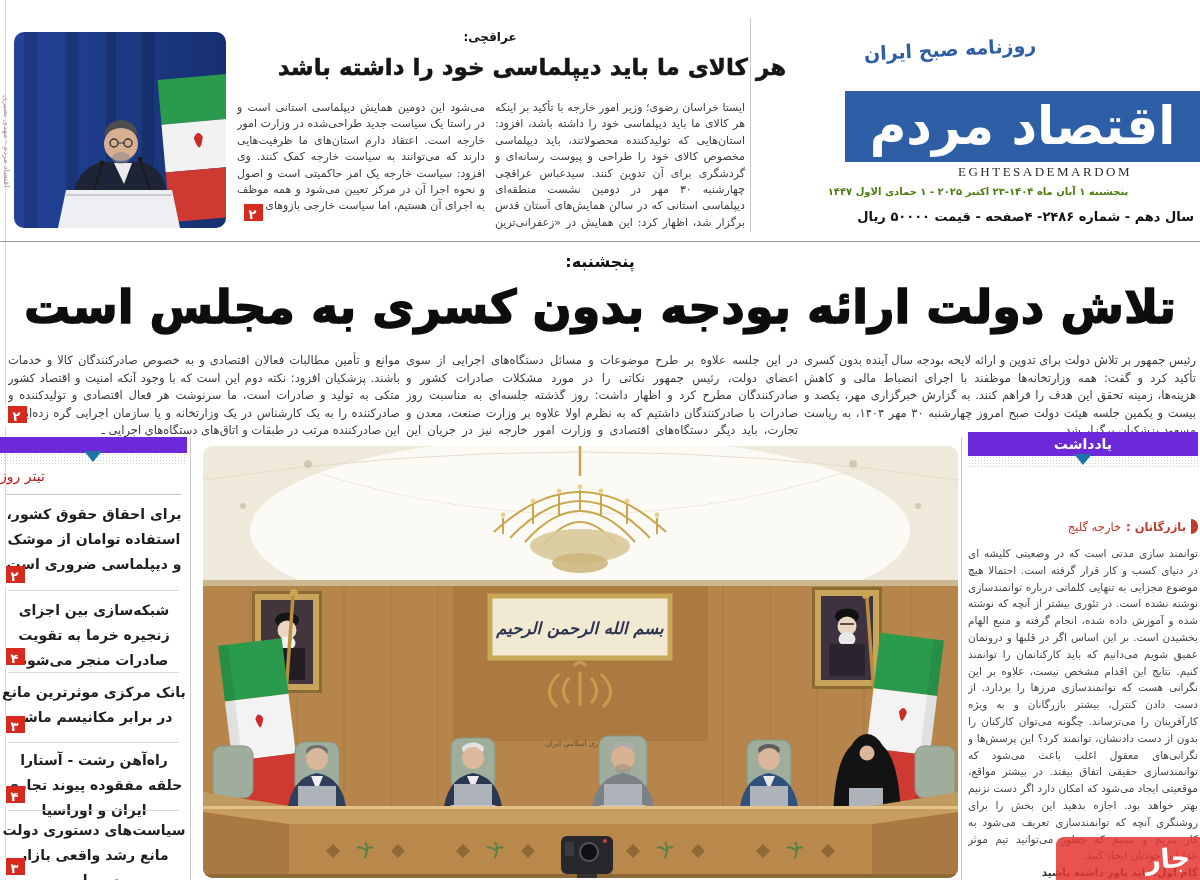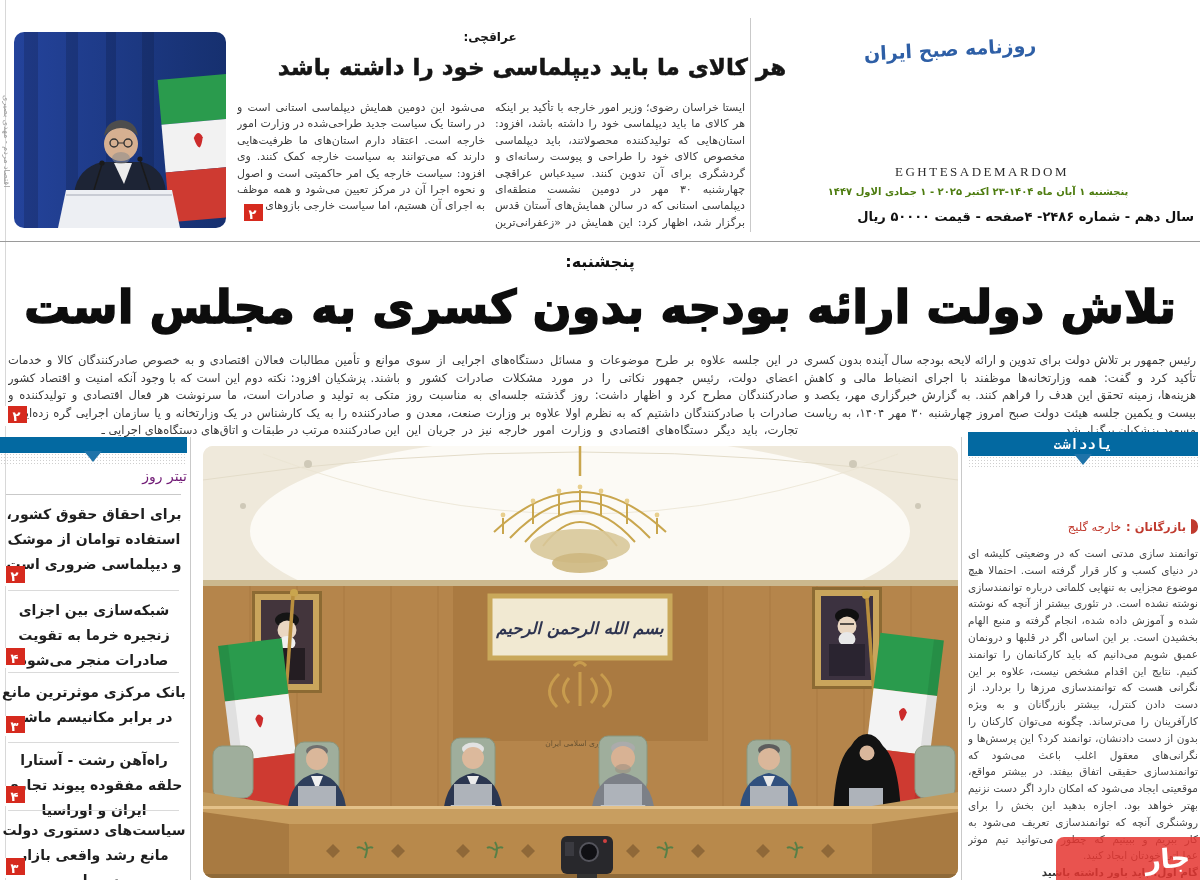--- a/index.html
+++ b/index.html
@@ -24,21 +24,21 @@
   }
 
   
   .masthead-divider { left:750px; top:18px; height:214px; }
   .tagline { left:845px; top:38px; width:210px; text-align:center; color:#2e5fa6;
              font-size:19px; font-weight:bold; transform:rotate(-3deg); }
   .logo-band { left:845px; top:91px; width:355px; height:71px; background:#2e5fa6;
                display:flex; align-items:center; justify-content:center; }
   .logo-band span { color:#ffffff; font-size:50px; font-weight:bold; line-height:71px;
                     transform:scaleY(1.06); white-space:nowrap; }
-  .logo-latin { left:895px; top:164px; width:300px; text-align:left; direction:ltr;
+  .logo-latin { left:895px; top:164px; width:300px; text-align:center; direction:ltr;
                 font-family:"Liberation Serif", serif; font-size:13px; letter-spacing:2.5px; color:#2b2b2b; }
   .date-line  { left:762px; top:186px; width:432px; text-align:center; font-size:10px; font-weight:bold; color:#4d7c0f; }
   .issue-line { left:762px; top:209px; width:432px; text-align:right; font-size:13px; font-weight:bold; color:#111; }
 
   
   .araghchi-photo { left:14px; top:32px; width:212px; height:196px; border-radius:10px; overflow:hidden; }
   .photo-credit { left:2px; top:95px; writing-mode:vertical-rl; font-size:8px; color:#9a9a9a; letter-spacing:1px; }
   .top-kicker   { left:240px; top:30px; width:500px; text-align:center; font-size:12px; font-weight:bold; color:#151515; }
   .top-headline { left:233px; top:54px; width:512px; text-align:center; font-size:23px; font-weight:bold;
                   color:#151515;margin-left:43px; -webkit-text-stroke:0.5px #151515; }
@@ -51,33 +51,33 @@
   .lead-kicker   { left:0; top:252px; width:1200px; text-align:center; font-size:16px; font-weight:bold; color:#111; }
   .lead-headline { left:0; top:268px; width:1200px; text-align:center; font-size:46px; font-weight:bold;
                    color:#0d0d0d; -webkit-text-stroke:1.4px #0d0d0d; line-height:78px; }
   .lead-col { top:352px; height:88px; overflow:hidden; font-size:11.5px; line-height:17.5px;
               text-align:justify; color:#3a3a3a; }
   .lead-col.c-right { left:804px; width:392px; }
   .lead-col.c-mid   { left:406px; width:392px; }
   .lead-col.c-left  { left:8px;   width:392px; }
 
   
-  .band { position:absolute; background:#0369a1;font-family:Liberation Mono, monospace; }
+  .band { position:absolute; background:#6d28d9; }
   .dots { position:absolute; background-image:radial-gradient(#cfcfcf 0.8px, transparent 0.9px);
           background-size:3px 3px; }
   .chev { position:absolute; width:18px; height:11px; background:#1e73a9;
           clip-path:polygon(0 0, 50% 100%, 100% 0); }
   .note-band { left:968px; top:432px; width:230px; height:24px; display:flex; align-items:center; justify-content:center; }
   .note-band span { color:#fff; font-size:14px; font-weight:bold; }
   .note-dots { left:968px; top:456px; width:230px; height:13px; }
   .note-chev { left:1074px; top:454px; }
   .titr-band { left:0; top:437px; width:187px; height:16px; }
   .titr-dots { left:0; top:453px; width:187px; height:13px; }
   .titr-chev { left:84px;  top:451px; }
-  .titr-title { left:0; top:468px; width:187px; text-align:right; font-size:14px; color:#701a75; }
+  .titr-title { left:0; top:468px; width:187px; text-align:left; font-size:14px; color:#b91c1c; }
   .titr-rule  { left:6px; top:494px; width:175px; height:1px; background:#c9c9c9; position:absolute; }
 
   
   .note-headline { left:968px; top:483px; width:230px; text-align:center; font-size:19px; font-weight:bold;
                    color:#101010; -webkit-text-stroke:0.4px #101010; }
   .note-byline { left:968px; top:519px; width:230px; font-size:11.5px; color:#c03a2e; display:flex;
                  align-items:center; gap:5px; }
   .note-byline .mark { width:7px; height:15px; background:#c03a2e; border-radius:0 8px 8px 0; flex:0 0 auto; }
   .note-byline b { font-weight:bold; }
   .note-body { left:968px; top:545px; width:230px; height:333px; overflow:hidden;
@@ -108,20 +108,23 @@
 <body>
 
 <div class="page">
 
   <div class="edge"></div>
 
   <div class="v-rule masthead-divider"></div>
 
   <div class="abs tagline">روزنامه صبح ایران</div>
 
+  <div class="abs logo-band">
+    <span>اقتصاد مردم</span>
+  </div>
 
   <div class="abs logo-latin">EGHTESADEMARDOM</div>
   <div class="abs date-line">پنجشنبه ۱ آبان ماه ۱۴۰۴-۲۳ اکتبر ۲۰۲۵ - ۱ جمادی الاول ۱۴۴۷</div>
   <div class="abs issue-line">سال دهم - شماره ۲۴۸۶- ۴صفحه - قیمت ۵۰۰۰۰ ریال</div>
 
   <div class="abs araghchi-photo">
     <svg width="212" height="196" viewBox="0 0 212 196">
       <defs>
         <linearGradient id="curt" x1="0" y1="0" x2="1" y2="0">
           <stop offset="0" stop-color="#24439b"></stop>

